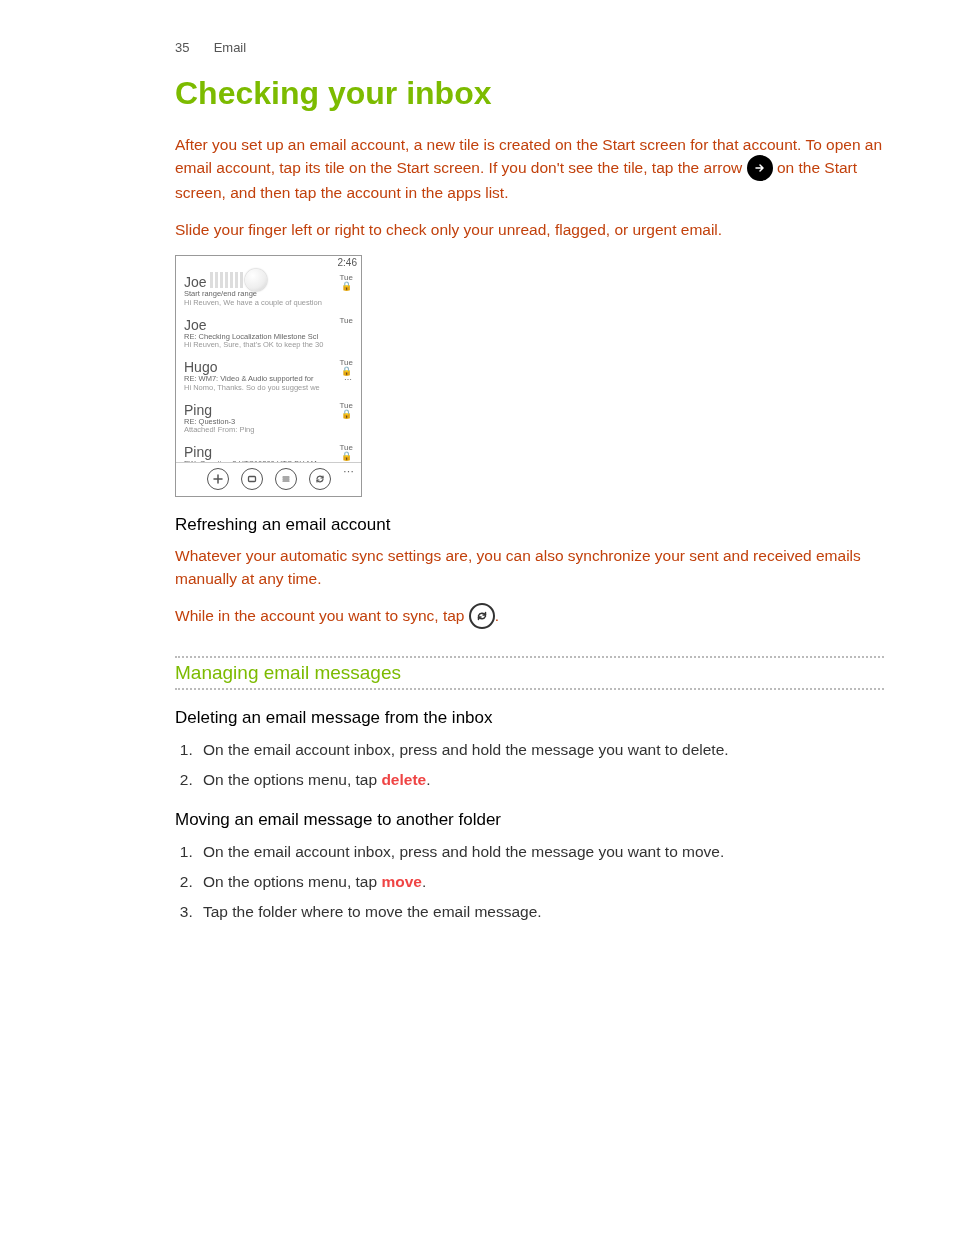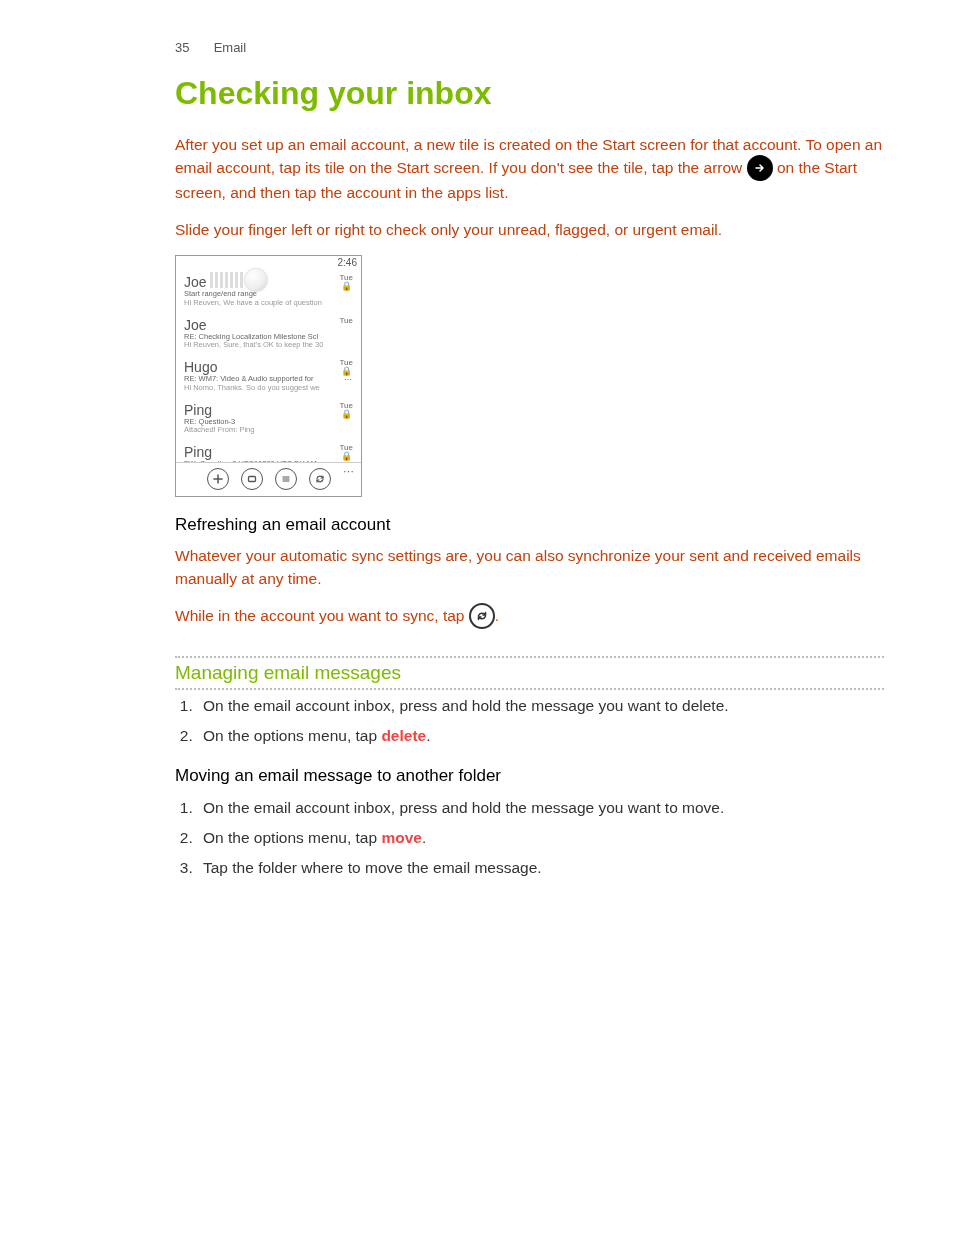--- a/index.html
+++ b/index.html
@@ -156,20 +156,21 @@
     <span class="inl-icon">
       <svg width="12" height="12" viewBox="0 0 12 12">
           <path d="M9.5 5a4 4 0 0 0-7 .7M2.5 7a4 4 0 0 0 7-.7" stroke="#333" stroke-width="1.5" fill="none" stroke-linecap="round"></path>
           <path d="M9.5 2.5V5H7M2.5 9.5V7H5" stroke="#333" stroke-width="1.5" fill="none" stroke-linecap="round" stroke-linejoin="round"></path>
         </svg>
     </span><span>.</span>
   </p>
 
   <h2 class="sub">Managing email messages</h2>
 
+  <h3>Deleting an email message from the inbox</h3>
   <ol id="del-steps">
       <li>On the email account inbox, press and hold the message you want to delete.</li>
       <li><span>On the options menu, tap </span><strong class="term">delete</strong><span>.</span></li>
     </ol>
 
   <h3>Moving an email message to another folder</h3>
   <ol id="mov-steps">
       <li>On the email account inbox, press and hold the message you want to move.</li>
       <li><span>On the options menu, tap </span><strong class="term">move</strong><span>.</span></li>
       <li>Tap the folder where to move the email message.</li>

